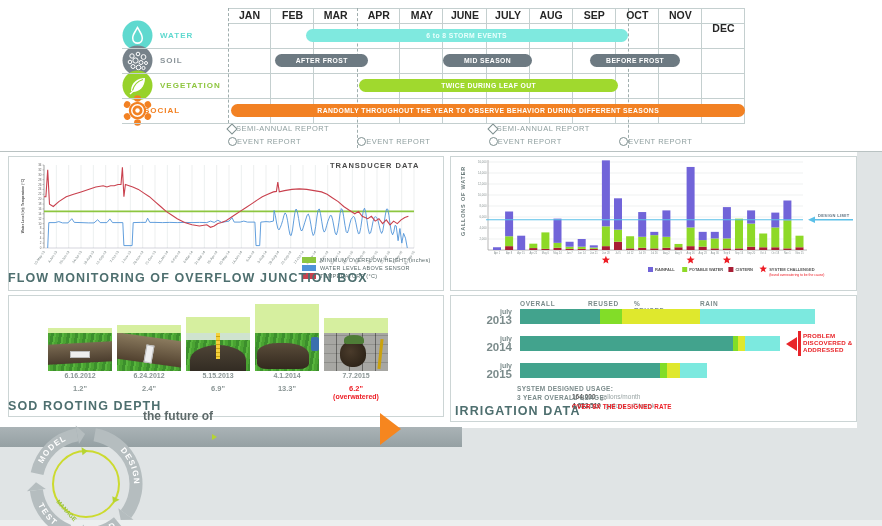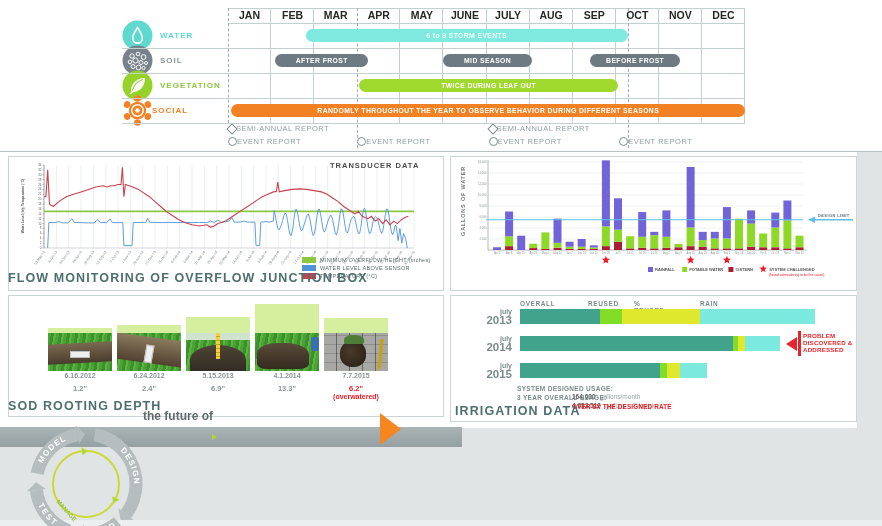--- a/index.html
+++ b/index.html
@@ -77,35 +77,35 @@
               <ellipse cx="15.5" cy="3.5" rx="3.4" ry="3.2" transform="rotate(0 15.5 15.5)"></ellipse>
               <ellipse cx="15.5" cy="3.5" rx="3.4" ry="3.2" transform="rotate(60 15.5 15.5)"></ellipse>
               <ellipse cx="15.5" cy="3.5" rx="3.4" ry="3.2" transform="rotate(120 15.5 15.5)"></ellipse>
               <ellipse cx="15.5" cy="3.5" rx="3.4" ry="3.2" transform="rotate(180 15.5 15.5)"></ellipse>
               <ellipse cx="15.5" cy="3.5" rx="3.4" ry="3.2" transform="rotate(240 15.5 15.5)"></ellipse>
               <ellipse cx="15.5" cy="3.5" rx="3.4" ry="3.2" transform="rotate(300 15.5 15.5)"></ellipse>
             </g>
           </g>
           <circle cx="15.5" cy="15.5" r="2.2" fill="#fff"></circle>
         </svg></div>
-      <div class="tl-row-label" style="position: absolute; left: 152px; top: 105.5px; color: rgb(242, 129, 35);">SOCIAL</div>
+      <div class="tl-row-label" style="position: absolute; left: 144px; top: 105.5px; color: rgb(242, 129, 35);">SOCIAL</div>
     </div>
   <div id="tl-grid" class="abs" style="left:228px;top:8px;width:517px;height:115px;">
       <div class="tl-month" style="position: absolute; left: 0px; width: 43.0833px;">JAN</div>
       <div class="tl-month" style="position: absolute; left: 43.0833px; width: 43.0833px;">FEB</div>
       <div class="tl-month" style="position: absolute; left: 86.1667px; width: 43.0833px;">MAR</div>
       <div class="tl-month" style="position: absolute; left: 129.25px; width: 43.0833px;">APR</div>
       <div class="tl-month" style="position: absolute; left: 172.333px; width: 43.0833px;">MAY</div>
       <div class="tl-month" style="position: absolute; left: 215.417px; width: 43.0833px;">JUNE</div>
       <div class="tl-month" style="position: absolute; left: 258.5px; width: 43.0833px;">JULY</div>
       <div class="tl-month" style="position: absolute; left: 301.583px; width: 43.0833px;">AUG</div>
       <div class="tl-month" style="position: absolute; left: 344.667px; width: 43.0833px;">SEP</div>
       <div class="tl-month" style="position: absolute; left: 387.75px; width: 43.0833px;">OCT</div>
       <div class="tl-month" style="position: absolute; left: 430.833px; width: 43.0833px;">NOV</div>
-      <div class="tl-month" style="position: absolute; left: 473.917px; width: 43.0833px;">DEC</div>
+      <div class="tl-month" style="position: absolute; left: 473.917px; width: 43.0833px; margin-top: 13px;">DEC</div>
       <div style="position: absolute; left: 0px; top: 0px; width: 517px; height: 1px; background: rgb(196, 207, 207);"></div>
       <div style="position: absolute; left: 0px; top: 15px; width: 517px; height: 1px; background: rgb(196, 207, 207);"></div>
       <div style="position: absolute; left: 42.0833px; top: 0px; width: 1px; height: 115px; background: rgb(196, 207, 207);"></div>
       <div style="position: absolute; left: 85.1667px; top: 0px; width: 1px; height: 115px; background: rgb(196, 207, 207);"></div>
       <div style="position: absolute; left: 171.333px; top: 0px; width: 1px; height: 115px; background: rgb(196, 207, 207);"></div>
       <div style="position: absolute; left: 214.417px; top: 0px; width: 1px; height: 115px; background: rgb(196, 207, 207);"></div>
       <div style="position: absolute; left: 257.5px; top: 0px; width: 1px; height: 115px; background: rgb(196, 207, 207);"></div>
       <div style="position: absolute; left: 300.583px; top: 0px; width: 1px; height: 115px; background: rgb(196, 207, 207);"></div>
       <div style="position: absolute; left: 343.667px; top: 0px; width: 1px; height: 115px; background: rgb(196, 207, 207);"></div>
       <div style="position: absolute; left: 386.75px; top: 0px; width: 1px; height: 115px; background: rgb(196, 207, 207);"></div>

